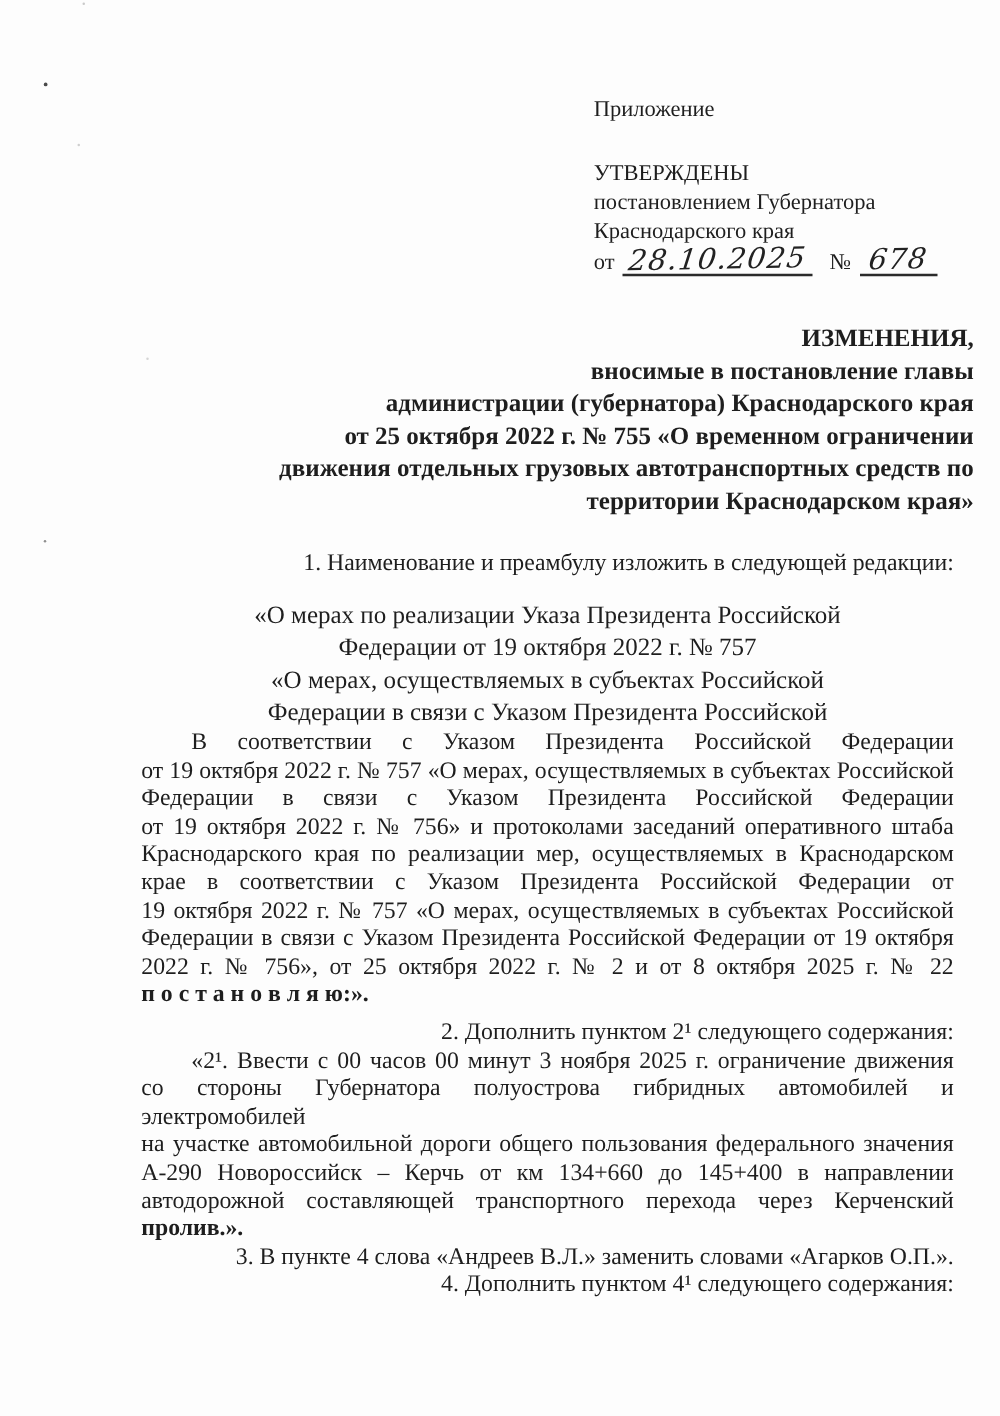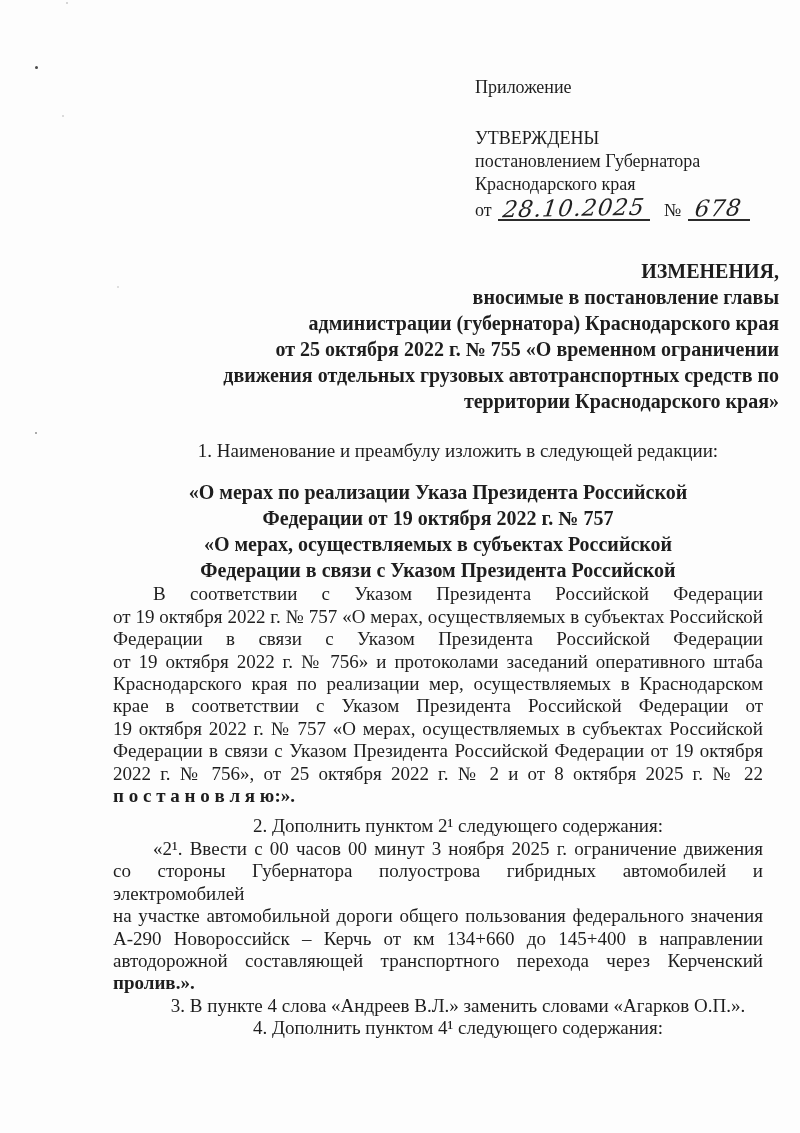--- a/index.html
+++ b/index.html
@@ -73,24 +73,24 @@
   .content {
     position: absolute;
     left: 113px;
     top: 440px;
     width: 650px;
     font-size: 19px;
     line-height: 22.4px;
   }
   .item {
     text-indent: 40px;
-    text-align: center;
+    text-align: right;
   }
   .quote-title {
-    font-weight: bold;
+    font-weight: normal;
     font-size: 20px;
     line-height: 26px;
     text-align: center;
     margin-top: 17px;
   }
   .para .line {
     text-align: justify;
     text-align-last: justify;
   }
   .para .line-first { text-indent: 40px; }
@@ -128,21 +128,21 @@
       <span>от</span><span class="uline uline-date"><span class="hand">28.10.2025</span></span><span class="num-label">№</span><span class="uline uline-num"><span class="hand">678</span></span>
     </div>
   </div>
 
   <div class="title-block clines">
       <div class="line line-first">ИЗМЕНЕНИЯ,</div>
       <div class="line">вносимые в постановление главы</div>
       <div class="line">администрации (губернатора) Краснодарского края</div>
       <div class="line">от 25 октября 2022 г. № 755 «О временном ограничении</div>
       <div class="line">движения отдельных грузовых автотранспортных средств по</div>
-      <div class="line line-last">территории Краснодарского края»</div>
+      <div class="line line-last">территории Краснодарском края»</div>
     </div>
 
   <div class="content">
     <div class="item item-1">1. Наименование и преамбулу изложить в следующей редакции:</div>
     <div class="quote-title">
         <div class="line line-first">«О мерах по реализации Указа Президента Российской</div>
         <div class="line">Федерации от 19 октября 2022 г. № 757</div>
         <div class="line">«О мерах, осуществляемых в субъектах Российской</div>
         <div class="line">Федерации в связи с Указом Президента Российской</div>
       </div>

